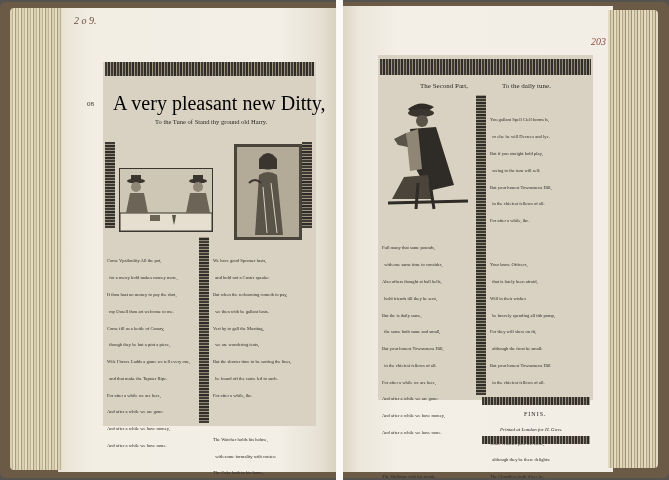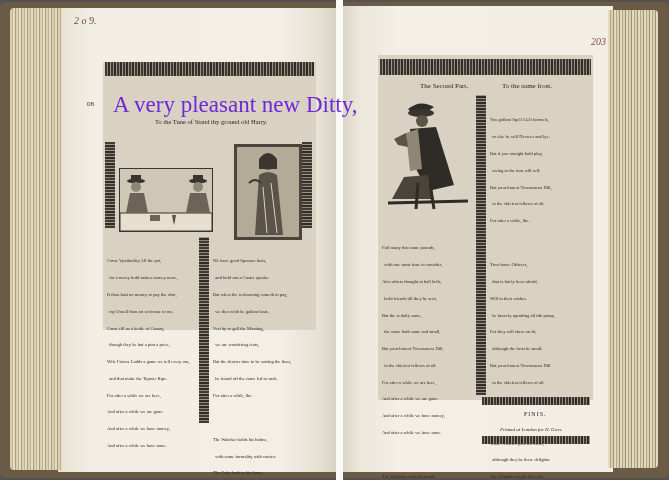--- a/index.html
+++ b/index.html
@@ -13,27 +13,27 @@
     background:linear-gradient(90deg,#e8e2d3 0%,#f2eee4 12%,#f3efe6 80%,#e6e1d4 94%,#d8d2c2 100%);}
   .gutter{left:336px;top:0;width:7px;height:480px;background:#fbfaf6;}
   .cover-right{left:343px;top:2px;width:326px;height:476px;background:#6b5a45;border-radius:0 6px 6px 0;}
   .page-right{left:343px;top:6px;width:270px;height:466px;
     background:linear-gradient(90deg,#dcd6c6 0%,#ece7db 6%,#f3efe6 20%,#f2eee5 100%);}
   .edges-right{left:608px;top:10px;width:50px;height:458px;
     background:repeating-linear-gradient(90deg,#e2dac2 0 2px,#b5a882 2px 3px,#d9d0b4 3px 5px,#9f9270 5px 6px);border-radius:0 4px 4px 0;}
   .folio{font-family:"Liberation Serif",serif;font-style:italic;font-size:10px;color:#6b4b3a;}
   
   .sheet{background:#d9d2c3;}
-  .sheet-left{left:103px;top:62px;width:213px;height:268px;}
+  .sheet-left{left:103px;top:62px;width:213px;height:364px;}
   .sheet-right{left:378px;top:55px;width:215px;height:345px;}
   .border-band{position:absolute;height:14px;
     background:repeating-linear-gradient(90deg,#3e3a34 0 2px,#8d8576 2px 3px,#2f2b26 3px 5px,#a09886 5px 6px);}
   .border-vert{position:absolute;width:10px;
     background:repeating-linear-gradient(0deg,#3e3a34 0 2px,#8d8576 2px 3px,#2f2b26 3px 5px,#a09886 5px 6px);}
-  .title{font-family:"Liberation Serif",serif;font-size:23px;color:#6d28d9;white-space:nowrap;}
+  .title{font-family:"Liberation Serif",serif;font-size:20px;color:#000000;white-space:nowrap;}
   .tune{font-family:"Liberation Serif",serif;font-size:6.5px;color:#2a2622;white-space:nowrap;}
   .col{font-family:"Liberation Serif",serif;font-size:4.6px;line-height:5.6px;color:#2e2a25;white-space:pre;}
   .col .stanza{margin-bottom:5px;}
   .col .l{display:block;}
   .woodcut{border:2px solid #3a352f;background:#cfc7b6;}
   .hdr{font-family:"Liberation Serif",serif;font-size:7px;color:#2a2622;white-space:nowrap;}
   .finis{font-family:"Liberation Serif",serif;font-size:6px;letter-spacing:1px;color:#2a2622;}
   .imprint{font-family:"Liberation Serif",serif;font-style:italic;font-size:5px;color:#2a2622;white-space:nowrap;}
 </style>
 </head>
@@ -138,21 +138,21 @@
       
       
     </div>
     
   </div>
 </div>
 
 <div class="abs sheet sheet-right">
   <div class="border-band" style="left:2px;top:4px;width:211px;height:16px;"></div>
   <div class="abs hdr" style="left:42px;top:27px;">The Second Part,</div>
-  <div class="abs hdr" style="left:124px;top:27px;">To the same frost.</div>
+  <div class="abs hdr" style="left:124px;top:27px;">To the daily tune.</div>
 
   <div class="abs" style="left:10px;top:44px;width:80px;height:112px;">
     <svg width="80" height="112" viewBox="0 0 80 112">
       <path d="M20 10 Q32 0 46 8 L40 12 L24 14 Z" fill="#2f2b26"></path>
       <ellipse cx="33" cy="14" rx="13" ry="4" fill="#3a352f"></ellipse>
       <circle cx="34" cy="22" r="6" fill="#5a5348"></circle>
       <path d="M22 30 L48 28 L66 86 L40 92 L28 70 Z" fill="#2f2b26"></path>
       <path d="M18 34 L30 30 L34 70 L22 72 Z" fill="#8f8676"></path>
       <path d="M6 40 L18 34 L20 48 L10 46 Z" fill="#5a5348"></path>
       <path d="M4 100 L16 78 L40 76 L44 100 Z" fill="#4a443b"></path>

